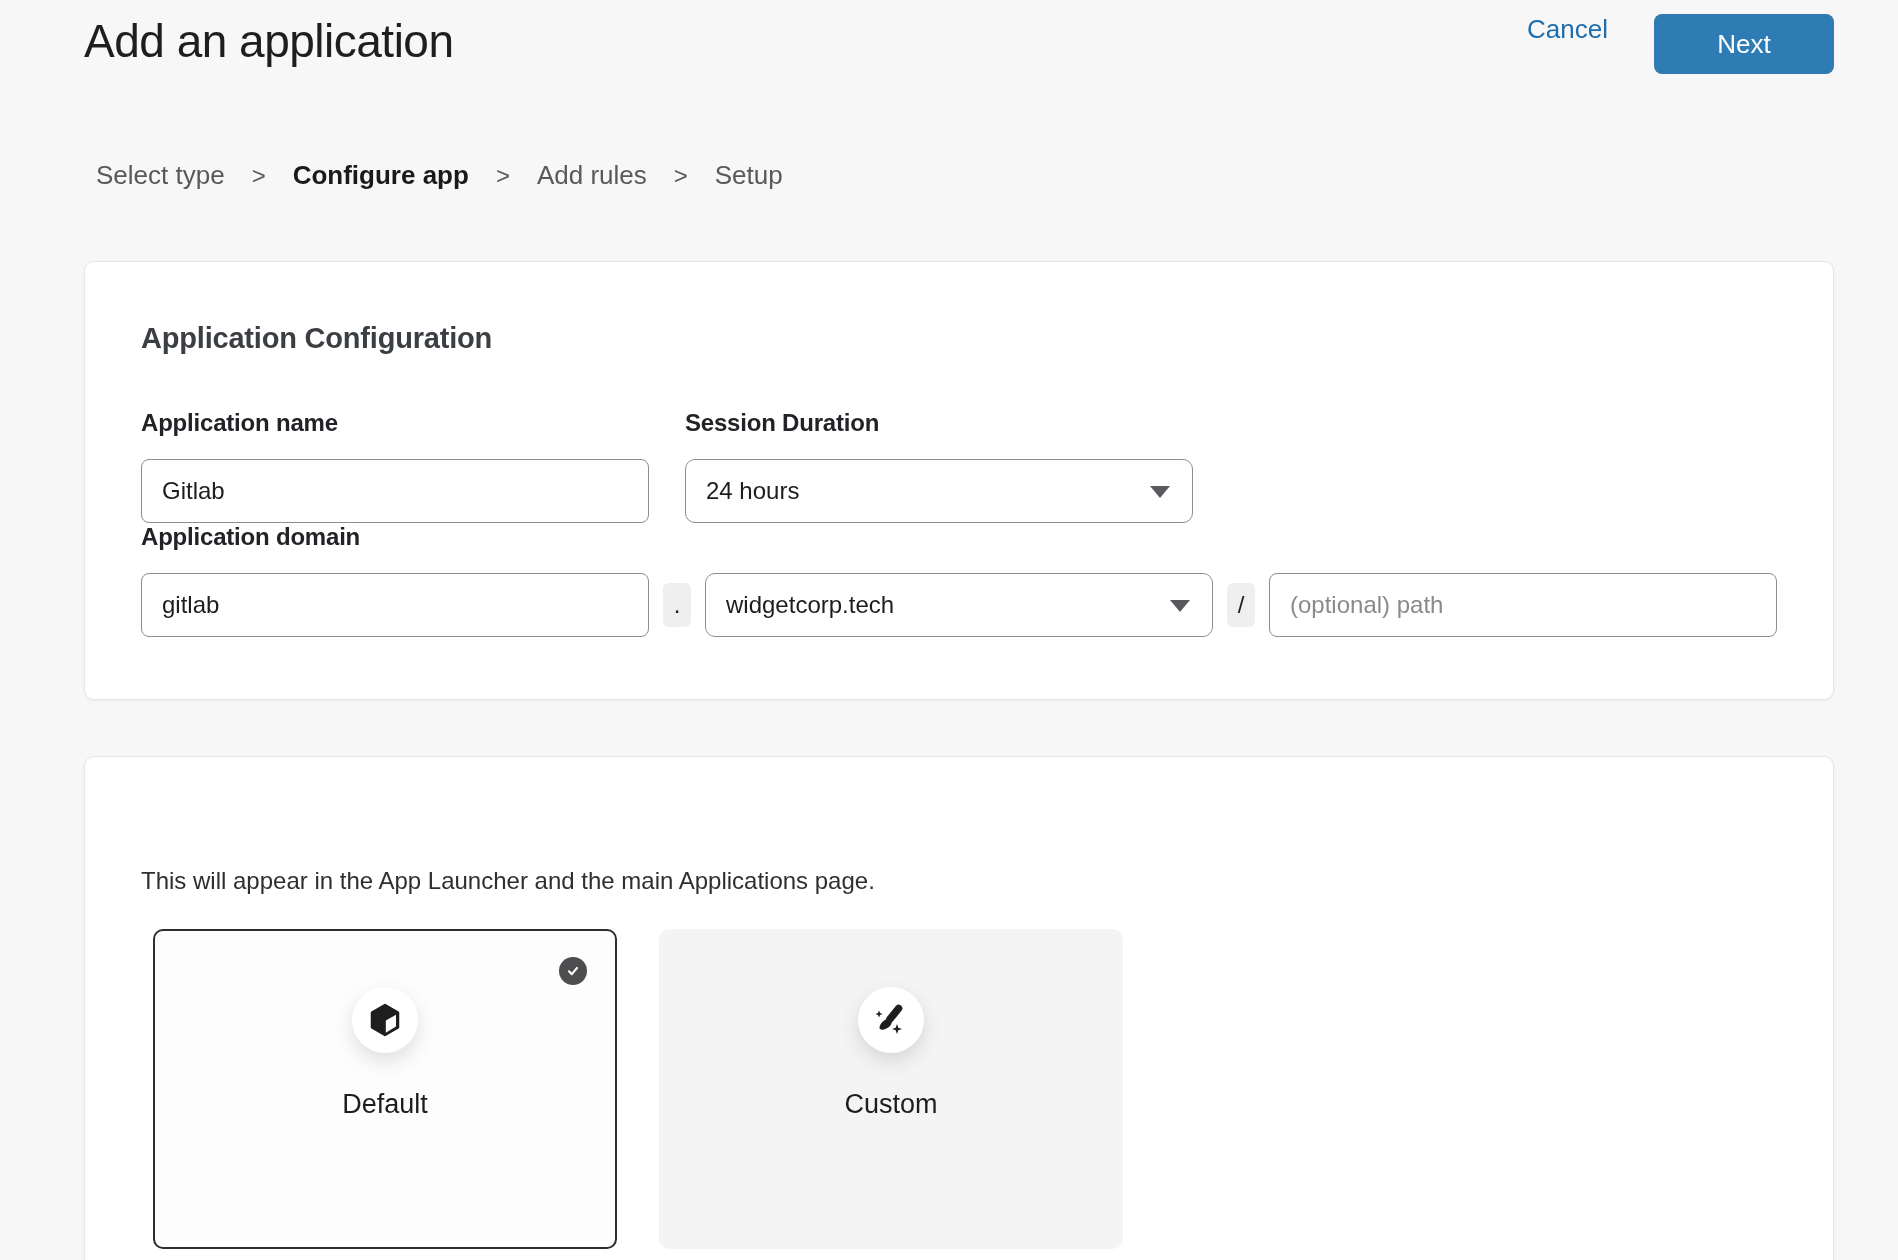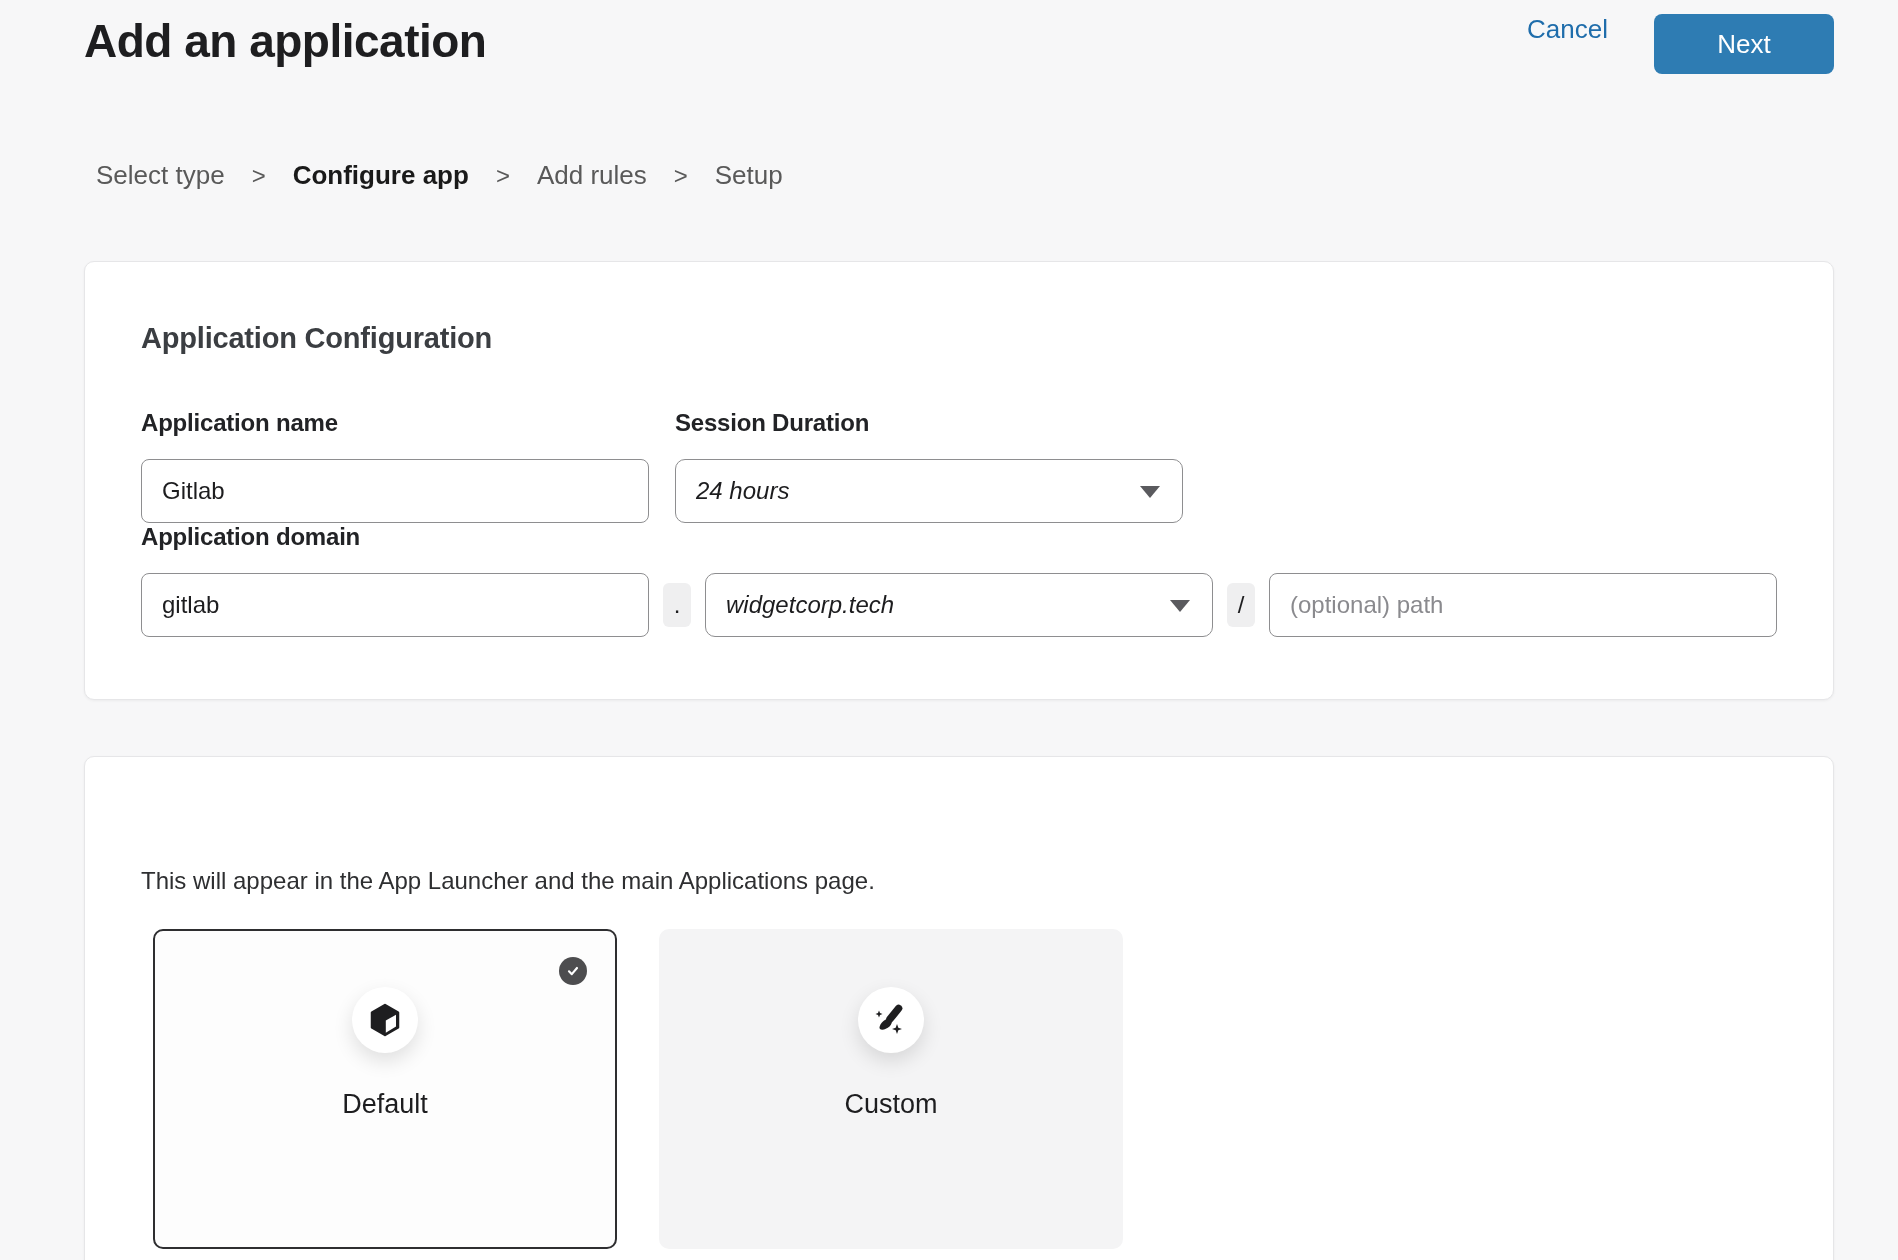--- a/index.html
+++ b/index.html
@@ -15,21 +15,21 @@
   
   .page-header {
     display: flex;
     justify-content: space-between;
     align-items: flex-start;
     padding: 14px 64px 0 84px;
     height: 74px;
   }
   .page-title {
     font-size: 46px;
-    font-weight: 700;
+    font-weight: 400;
     letter-spacing: -0.5px;
     color: #1e1e20;
   }
   .header-actions { display: flex; align-items: flex-start; height: 60px; }
   .cancel-link {
     font-size: 26px;
     color: var(--color-link, #1f6dab);
     margin-right: 46px;
     cursor: pointer;
     background: none; border: none;
@@ -76,21 +76,21 @@
     font-size: 29px;
     font-weight: 700;
     color: #3b3e42;
     letter-spacing: -0.2px;
   }
 
   
   .fields-row {
     display: grid;
     grid-template-columns: 508px 508px;
-    column-gap: 26px;
+    column-gap: 36px;
     margin-top: 54px;
   }
   .field-label {
     display: block;
     font-size: 24px;
     font-weight: 700;
     color: #222326;
     margin-bottom: 22px;
     letter-spacing: -0.2px;
   }
@@ -113,21 +113,20 @@
     height: 64px;
     border: 1.5px solid #8e8e90;
     border-radius: 10px;
     background: #ffffff;
     display: flex;
     align-items: center;
     padding: 0 52px 0 20px;
     font-size: 24px;
     color: #1d1d1f;
     cursor: pointer;
-    font-style: italic;
   }
   .chevron-down {
     position: absolute;
     right: 22px;
     top: 50%;
     margin-top: -5px;
     width: 0; height: 0;
     border-left: 10px solid transparent;
     border-right: 10px solid transparent;
     border-top: 12px solid #5a5a5e;

